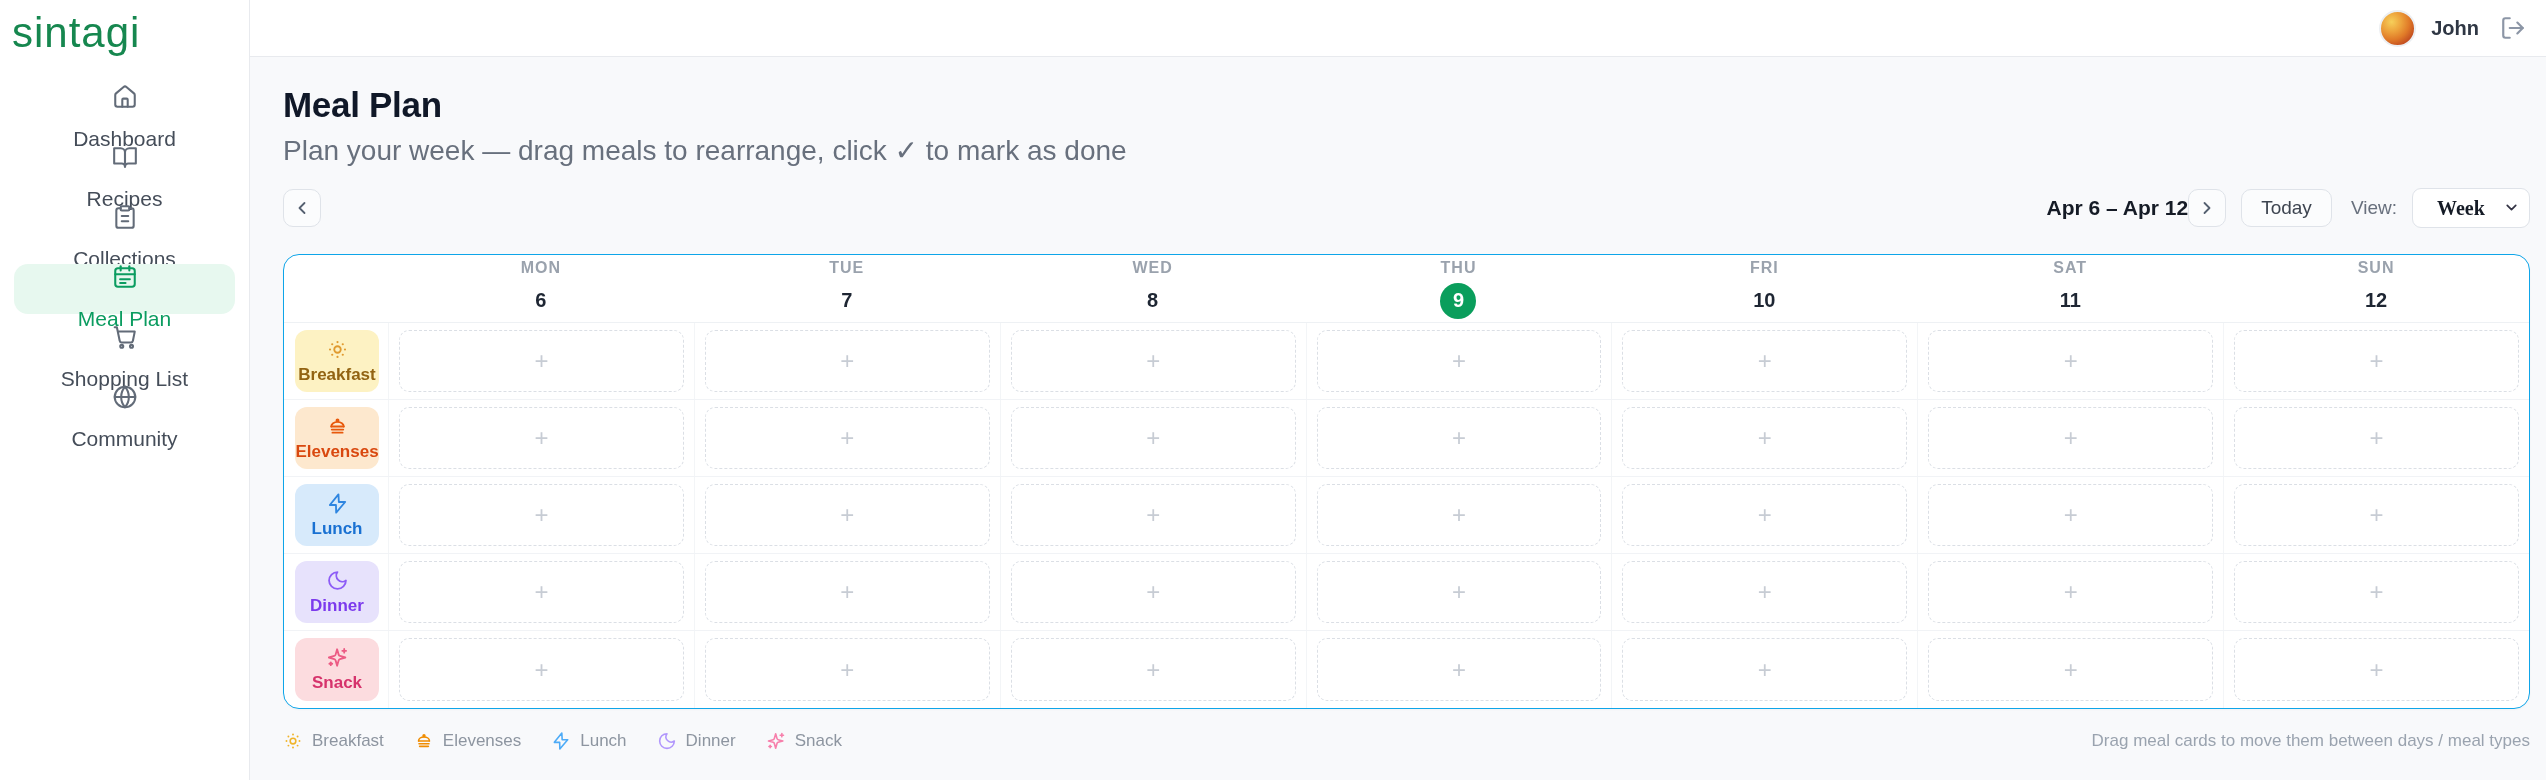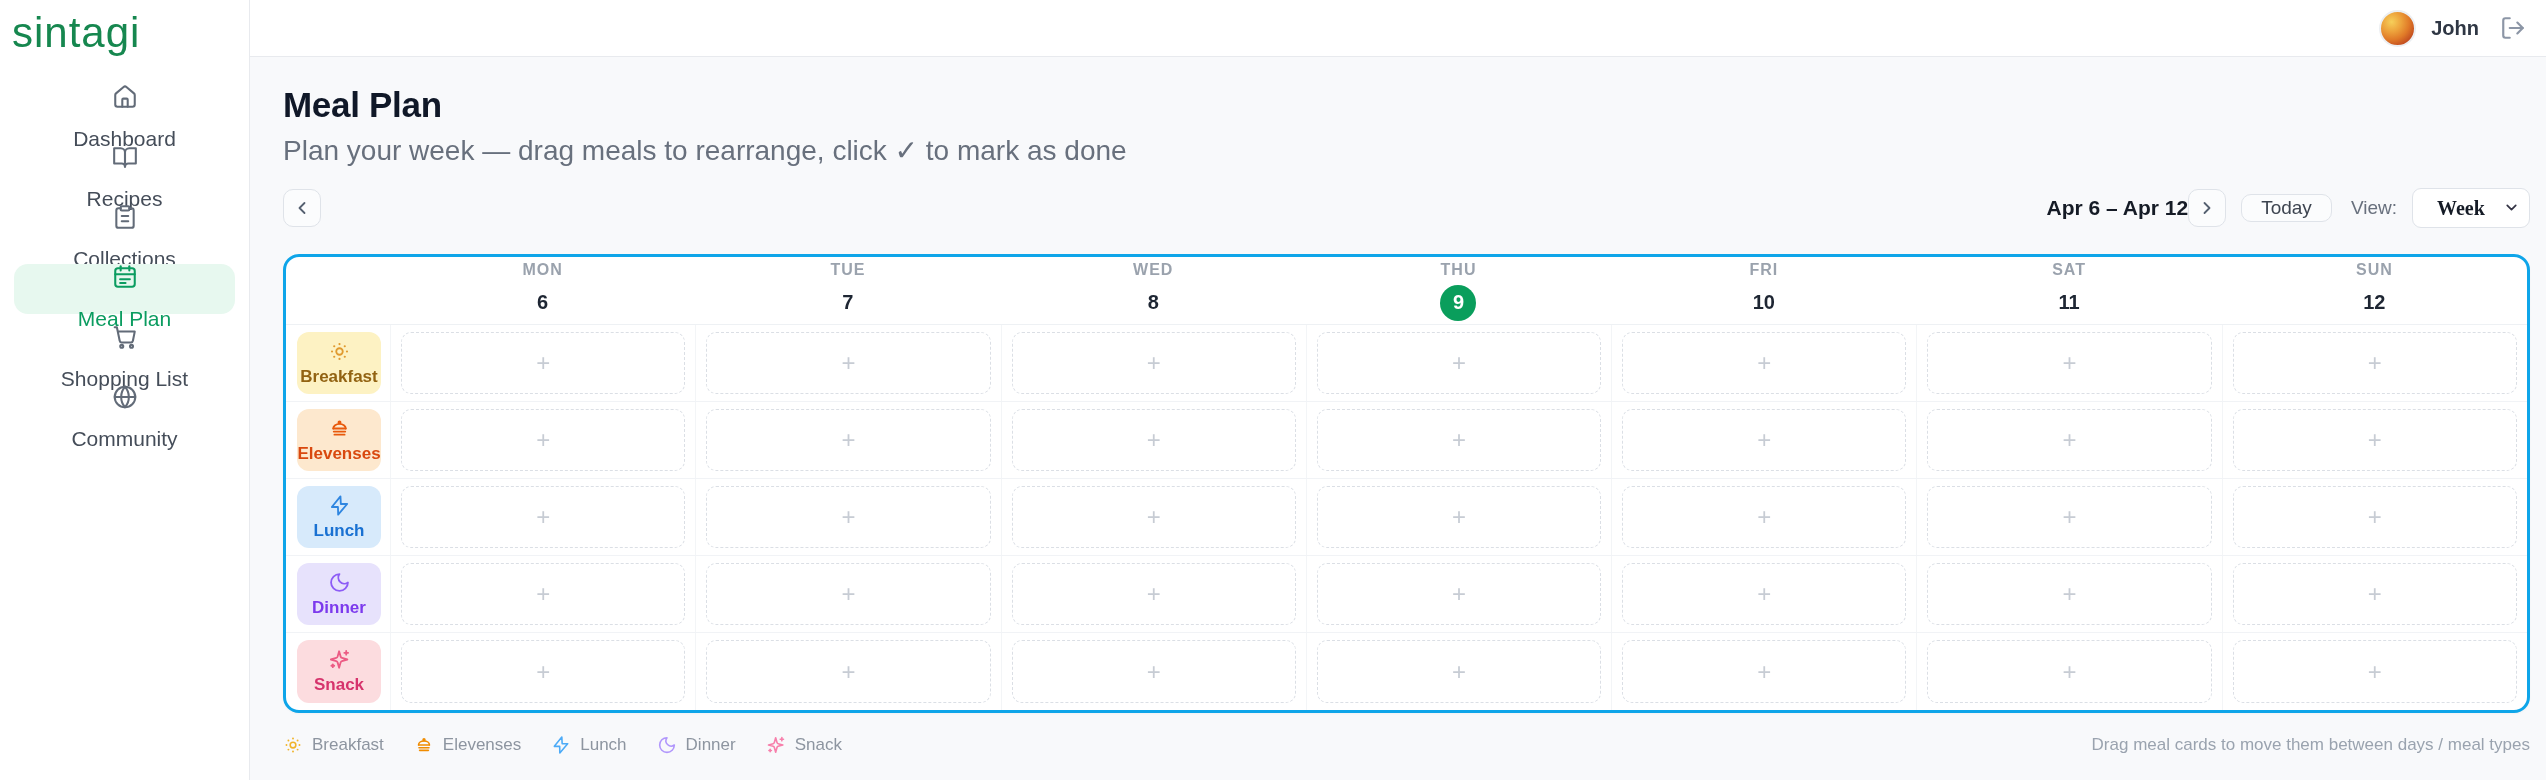--- a/index.html
+++ b/index.html
@@ -39,34 +39,34 @@
   .page-head { padding:28px 0 0 33px; }
   .page-title { font-size:35px; font-weight:700; color:#101828; letter-spacing:-0.3px; }
   .page-sub { margin-top:9px; font-size:28px; color:#68707d; }
 
   .week-nav { display:flex; align-items:center; margin:21px 16px 0 33px; }
   .sq-btn { width:38px; height:38px; border:1px solid #dfe3e9; border-radius:10px;
     background:#fbfcfd; display:flex; align-items:center; justify-content:center;
     color:#556070; cursor:pointer; }
   .range { flex:1; text-align:right; font-size:21px; font-weight:700; color:#151b26; }
   .right-ctl { display:flex; align-items:center; gap:15px; }
-  .today-btn { height:28px; padding:0 19px; border:1px solid #dfe3e9; border-radius:10px;
+  .today-btn { height:38px; padding:0 19px; border:1px solid #dfe3e9; border-radius:10px;
     background:#fbfcfd; font-size:19px; color:#3d4450; cursor:pointer;
     font-family:"Liberation Sans", sans-serif; }
   .view-label { font-size:19px; color:#68707d; margin-left:4px; }
   .select-wrap { position:relative; }
   .view-select { -webkit-appearance:none; appearance:none; width:118px; height:40px;
     border:1px solid #dfe3e9; border-radius:9px; background:#fff; padding:0 34px 0 24px;
     font-size:20px; font-weight:700; color:#151b26; cursor:pointer;
     font-family:Liberation Serif, serif; }
   .select-wrap .chev { position:absolute; right:10px; top:11px; pointer-events:none;
     color:#334; }
 
   
-  .card { margin:26px 16px 0 33px; background:#fff; border:3px solid #0ea5e9;
+  .card { margin:26px 16px 0 33px; background:#fff; border:1px solid #0ea5e9;
     border-radius:16px; overflow:hidden; box-shadow:0 1px 2px rgba(16,24,40,0.03); }
   .grid-row { display:grid; grid-template-columns:104px repeat(7, 1fr); }
   .cal-head { height:68px; border-bottom:1px solid #eef1f4; }
   .day-col { display:flex; flex-direction:column; align-items:center; justify-content:center; gap:6px; }
   .day-name { font-size:16px; font-weight:600; color:#9aa2ad; letter-spacing:1px; }
   .day-num { font-size:20px; font-weight:700; color:#1e2633; height:36px; min-width:36px;
     display:flex; align-items:center; justify-content:center; }
   .day-num.today { background:#0a9e5c; color:#fff; border-radius:50%; width:36px; }
 
   .meal-row { height:77px; border-bottom:1px solid #f1f3f6; }

